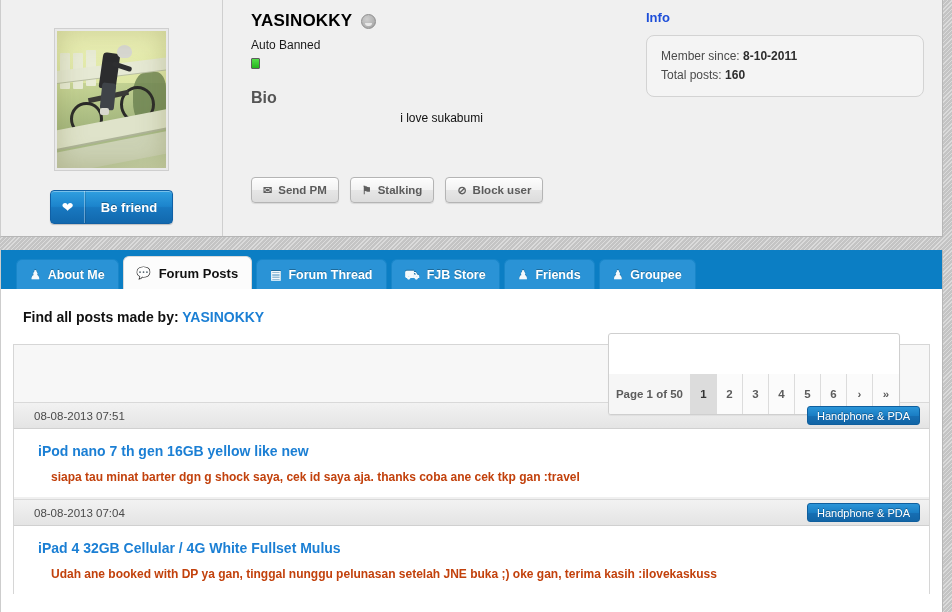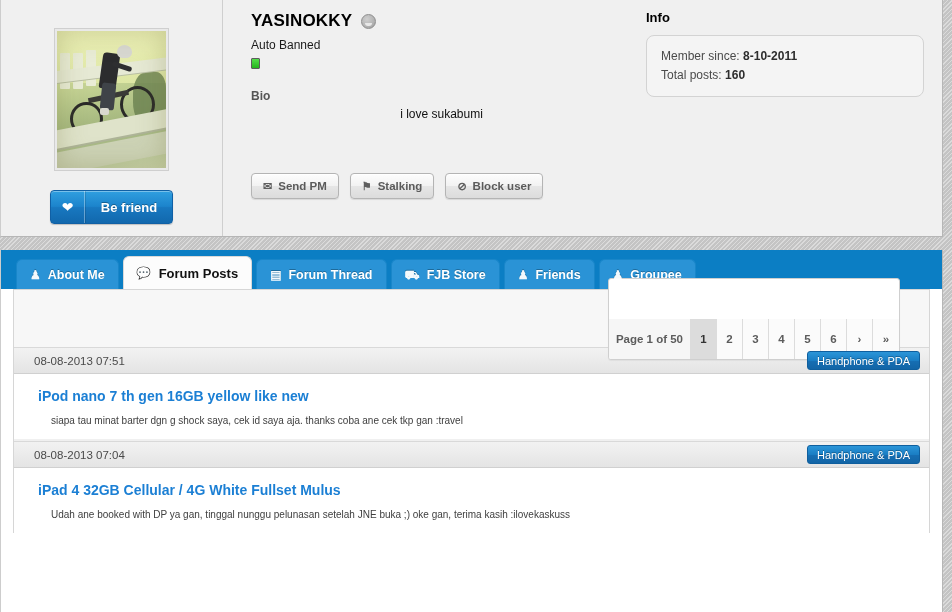--- a/index.html
+++ b/index.html
@@ -128,41 +128,41 @@
     background: #e8e8e8; border-radius: 0 0 5px 5px;
   }
   .usertitle { font-size: 12px; color: #1a1a1a; margin-top: 7px; }
   .online-badge {
     margin-top: 6px;
     width: 9px; height: 11px;
     background: linear-gradient(180deg,#54dd4a,#25b41e);
     border: 1px solid #5d5d5d;
     border-radius: 1px;
   }
-  .bio-head { margin-top: 20px; font-size: 12px; font-weight: bold; color: #555; }
+  .bio-head { margin-top: 20px; font-size: 16px; font-weight: bold; color: #555; }
   .bio-text { margin-top: 4px; font-size: 12px; color: #111; text-align: center; }
 
   .action-row { display: flex; gap: 11px; margin-top: 52px; }
   .action-btn {
     display: inline-flex; align-items: center; gap: 6px;
     height: 26px; padding: 0 11px;
     border: 1px solid #b4b4b4;
     border-radius: 4px;
     background: linear-gradient(180deg,#fdfdfd 0%,#f2f2f2 50%,#e6e6e6 51%,#dcdcdc 100%);
     box-shadow: 0 1px 1px rgba(0,0,0,0.10), inset 0 1px 0 #fff;
     font-size: 11.5px; font-weight: bold; color: #5b5b5b;
     cursor: pointer; white-space: nowrap;
   }
   .action-btn .ic { font-size: 11px; color: #5f5f5f; line-height: 1; display:inline-block; }
 
   .profile-right {
     width: 310px; flex: 0 0 310px;
     padding: 10px 18px 0 14px;
   }
-  .info-head { font-size: 13px; font-weight: bold; color: #000000; }
+  .info-head { font-size: 13px; font-weight: bold; color: #1d4ed8; }
   .info-box {
     margin-top: 10px;
     border: 1px solid #d3d3d3;
     background: #f4f4f4;
     padding: 11px 14px;
     border-radius: 8px;
   }
   .info-line { font-size: 12px; color: #4a4a4a; line-height: 19px; }
   .info-line b { color: #2d2d2d; }
 
@@ -265,21 +265,21 @@
     text-shadow: 0 -1px 0 rgba(0,0,0,0.3);
     cursor: pointer;
   }
   .post-body { padding: 13px 0 13px 24px; background:#fff; }
   .post-title {
     font-size: 14px; font-weight: bold; color: #1b7fd4;
     cursor: pointer; display: inline-block;
   }
   .post-excerpt {
     margin-top: 10px; margin-left: 13px;
-    font-size: 10px; color: #404040;
+    font-size: 12px; color: #c2410c; font-weight: bold;
   }
   .divider-strip { height: 2px; background: #f0f0f0; }
 </style>
 </head>
 <body>
 
 <div class="page">
 
   <div class="profile-panel">
 
@@ -377,20 +377,24 @@
         <span class="tic">♟</span>
         <span>Friends</span>
       </div>
       <div class="tab">
         <span class="tic">♟</span>
         <span>Groupee</span>
       </div>
     </div>
 
     <div class="tab-body">
+      <div class="find-line">
+        <span>Find all posts made by:</span>
+        <span class="uname">YASINOKKY</span>
+      </div>
 
       <div class="posts-wrap">
 
         <div class="pager-row">
           <div class="pager">
             <span class="pg label">Page 1 of 50</span>
             <span class="pg current">1</span>
             <span class="pg">2</span>
             <span class="pg">3</span>
             <span class="pg">4</span>

